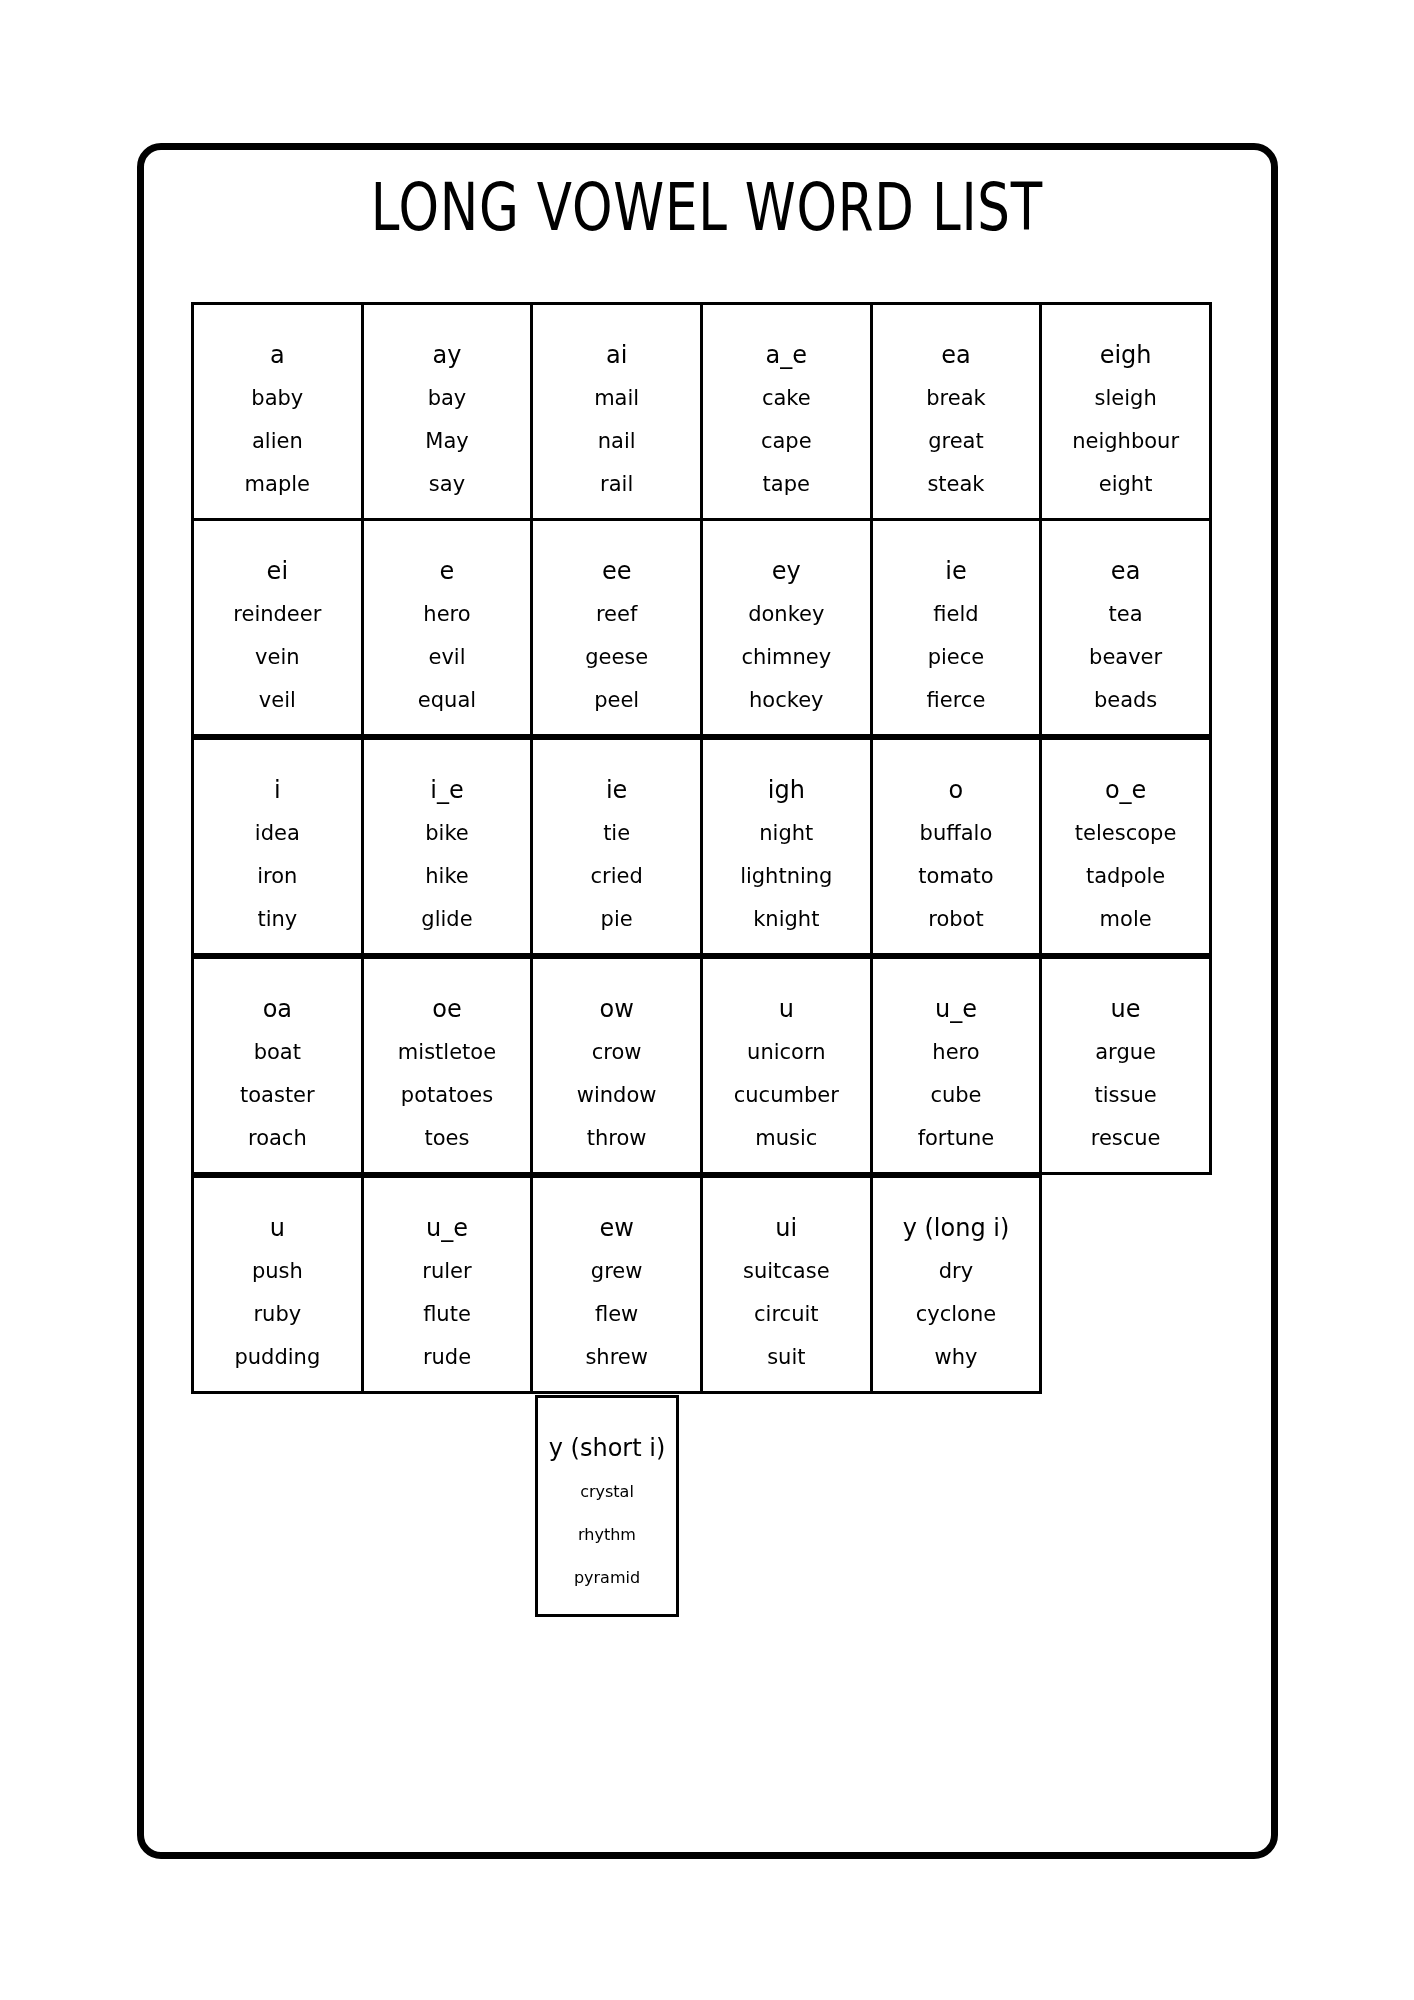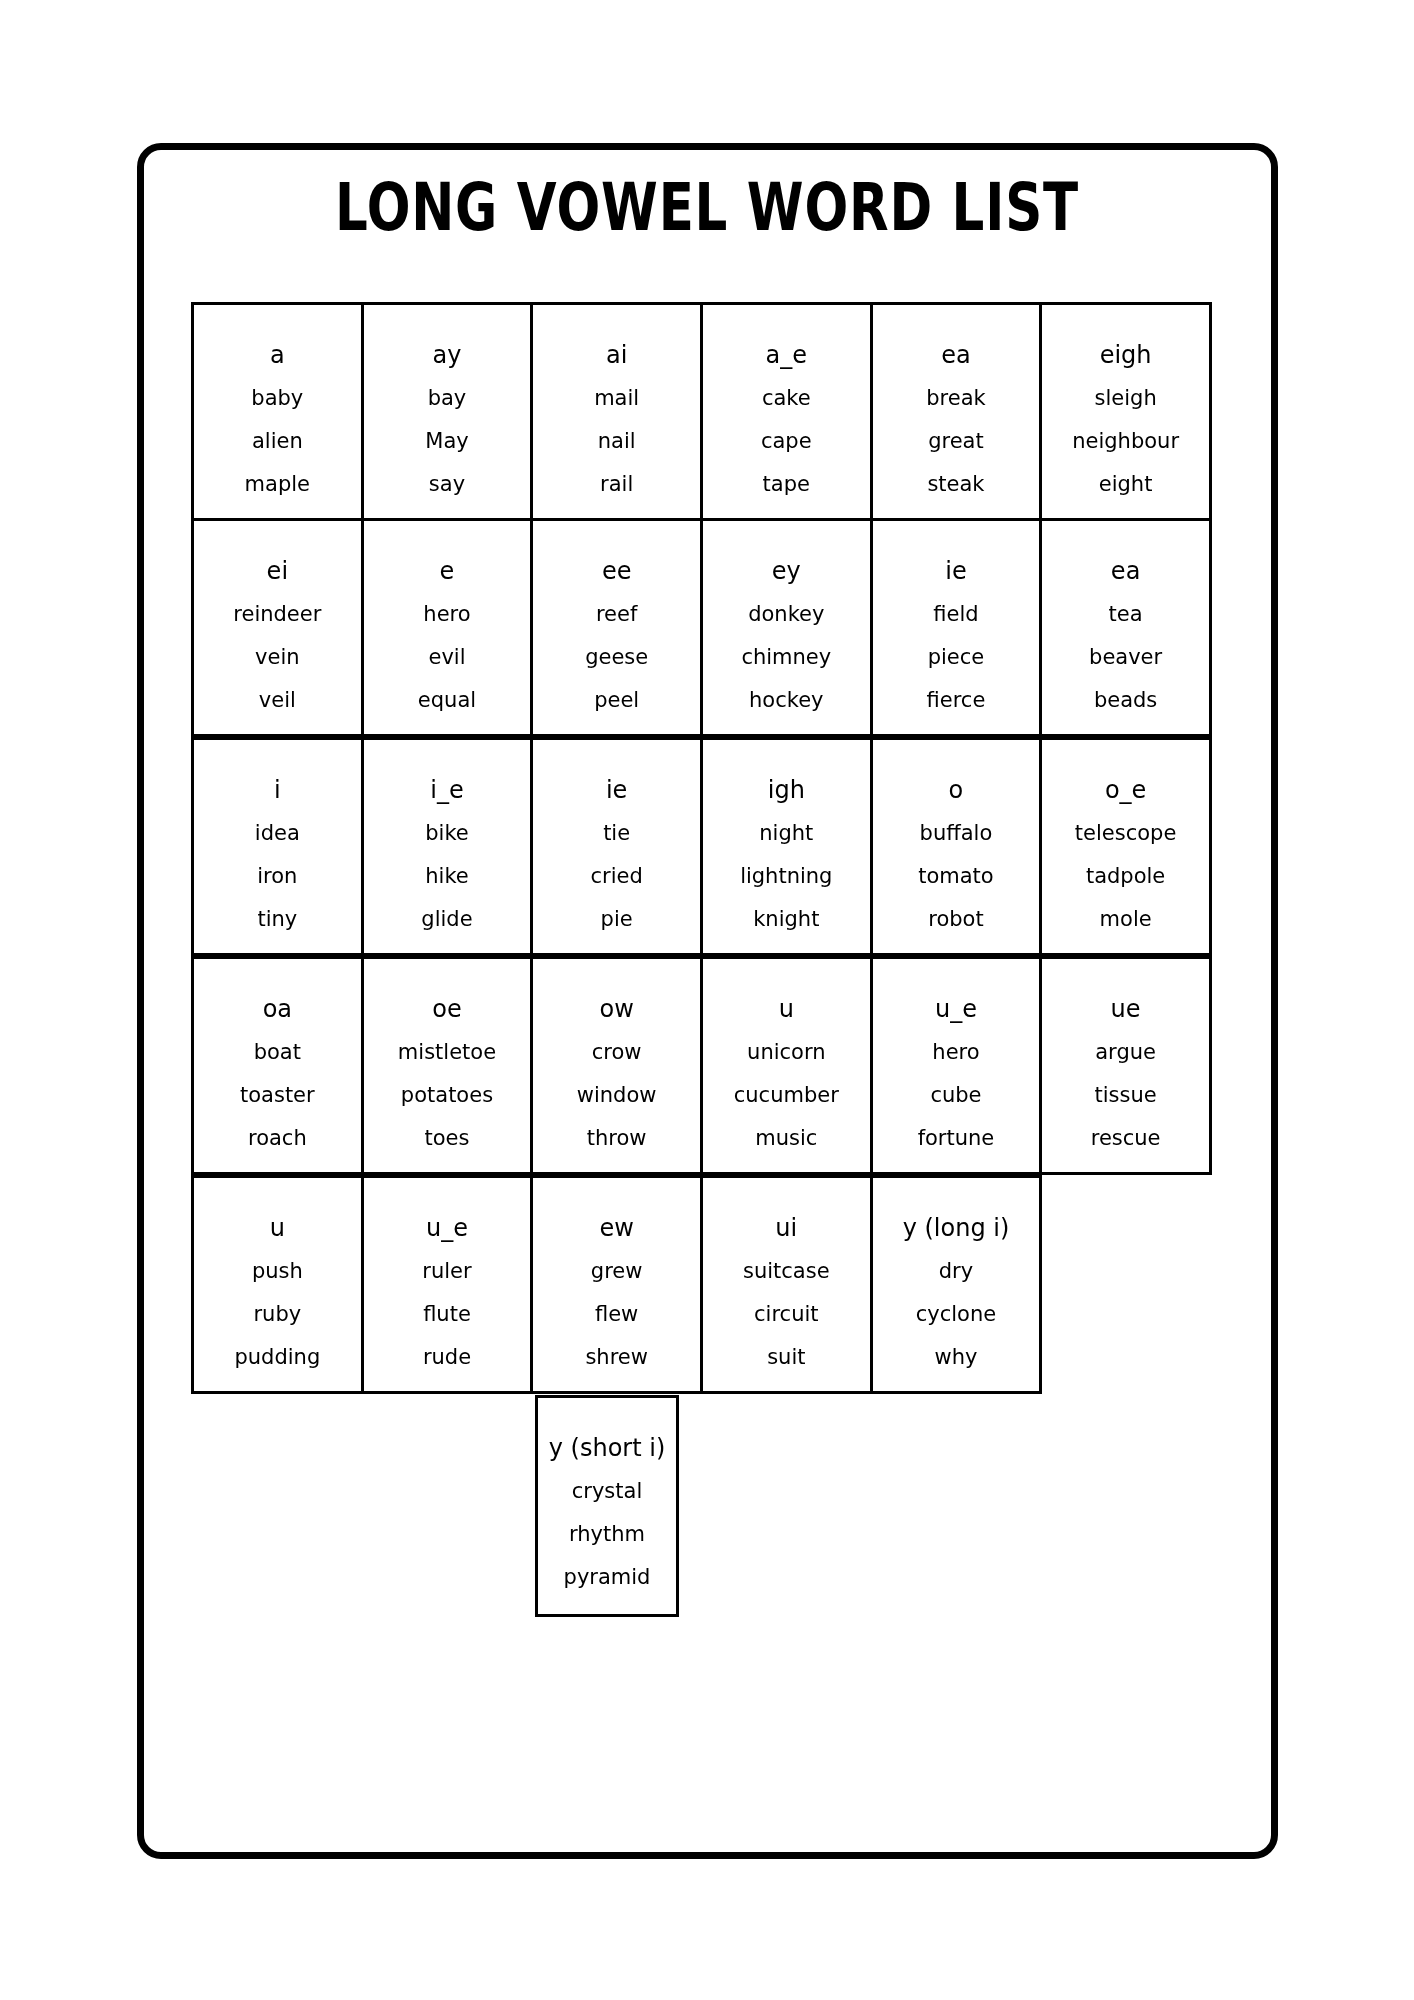--- a/index.html
+++ b/index.html
@@ -2,34 +2,34 @@
 <html><head>
 <meta charset="utf-8">
 <style>
   html, body { margin:0; padding:0; background:#ffffff; }
   body { width:1414px; height:2000px; position:relative; overflow:hidden;
          font-family:"DejaVu Sans", sans-serif; color:#000; }
   .frame { position:absolute; left:137px; top:143px; width:1127px; height:1702px;
            border:7px solid #000; border-radius:24px; box-sizing:content-box; }
   .title { position:absolute; left:0; top:168px; width:1414px; text-align:center;
            font-family:"DejaVu Sans", sans-serif; font-size:66px; line-height:80px;
-           letter-spacing:1px;font-weight:bold; }
+           letter-spacing:1px; }
   .title span { display:inline-block; transform:scaleX(0.78); transform-origin:center; }
   .grid { position:absolute; left:191px; top:302px; width:1036px; }
   .row { display:flex; height:219px; }
   .cell { width:172.67px; height:219px; box-sizing:border-box; border:3px solid #000;
           margin-left:-3px; margin-top:-3px; text-align:center; padding-top:28px; }
   .row .cell:first-child { margin-left:0; }
   .row:first-child .cell { margin-top:0; }
   .cell .label { font-size:24px; line-height:44px; height:44px; }
   .cell .word { font-size:21px; line-height:43px; height:43px; }
   .extra { position:absolute; left:535px; top:1395px; width:144px; height:222px;
            border:3px solid #000; box-sizing:border-box; text-align:center; padding-top:28px; }
   .extra .label { font-size:24px; line-height:44px; height:44px; }
-  .extra .word { font-size:21px; line-height:43px; height:43px; }
+  .extra .word { font-size:16px; line-height:43px; height:43px; }
 </style>
 </head>
 <body>
 
 <div class="frame"></div>
 
 <div class="title"><span>LONG VOWEL WORD LIST</span></div>
 
 <div class="grid">
 

